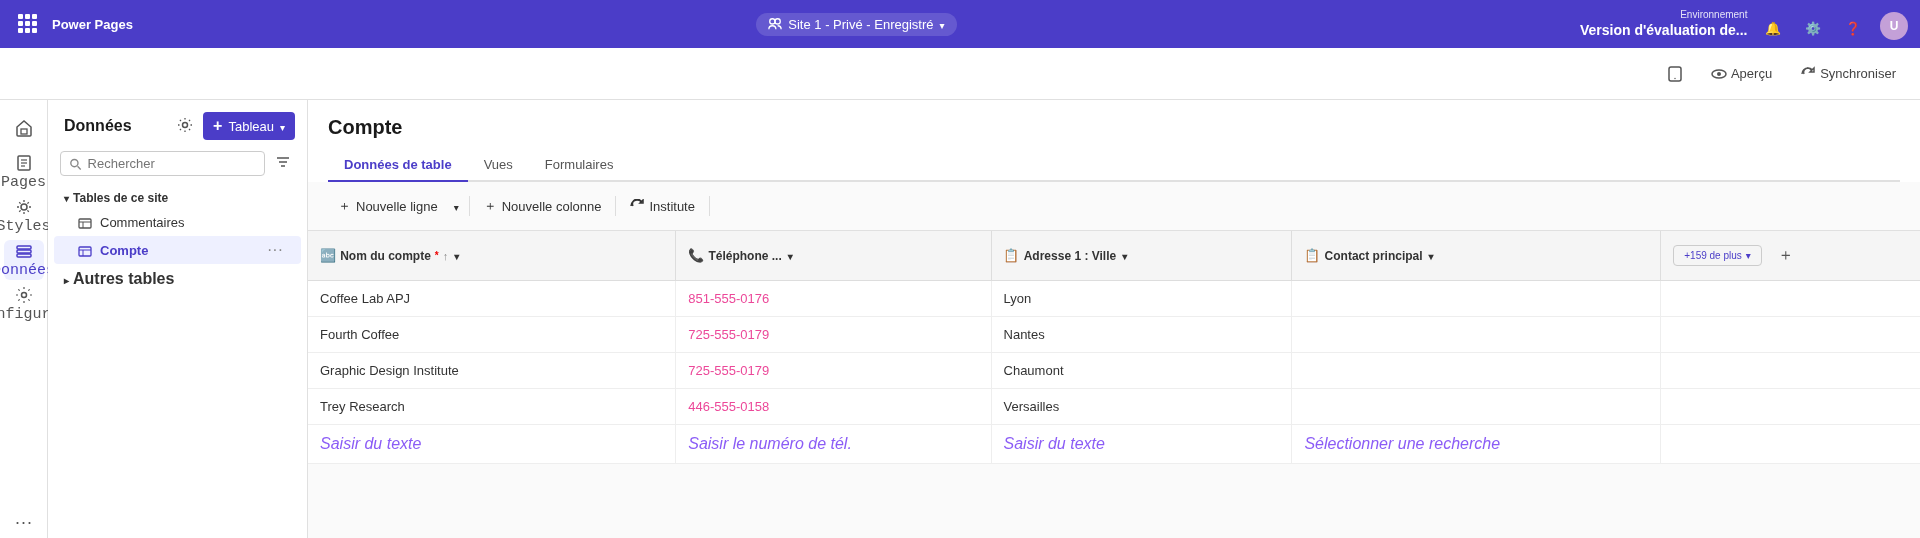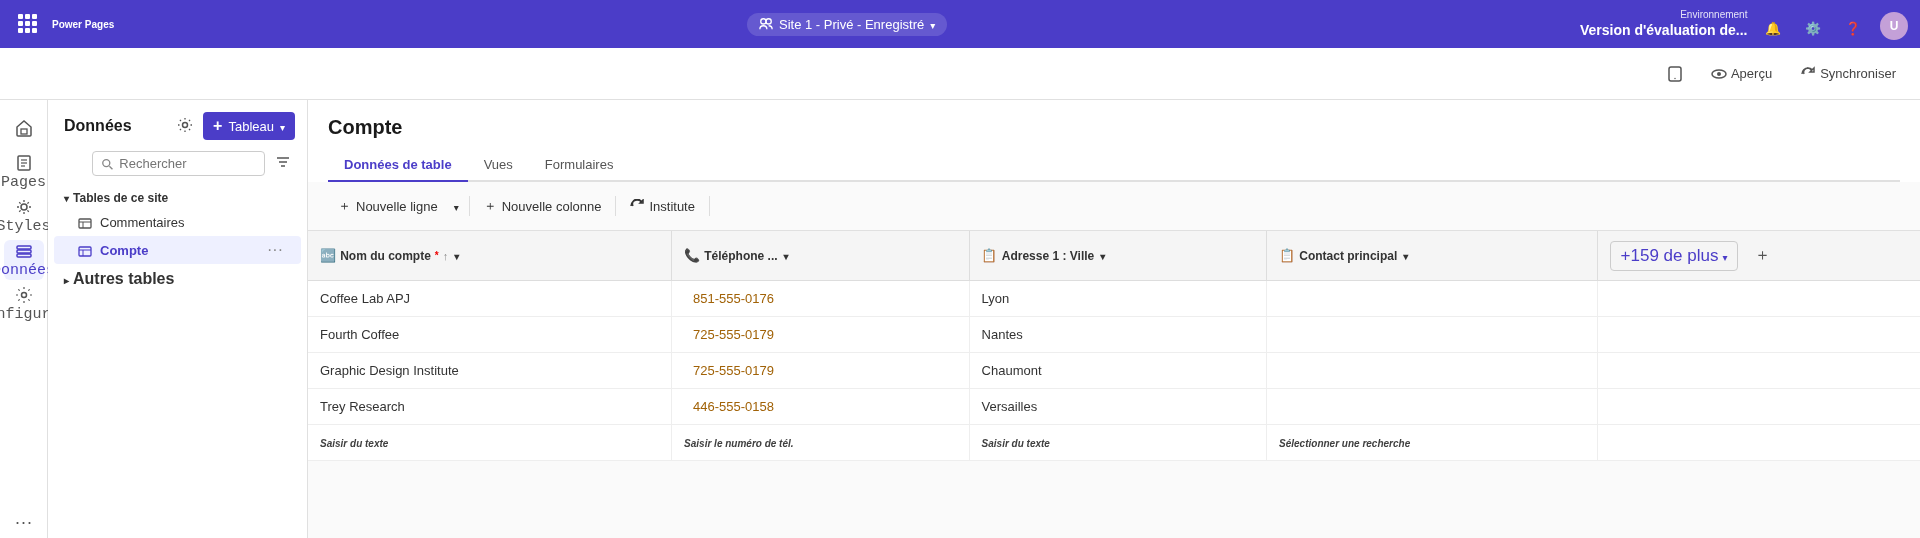--- a/index.html
+++ b/index.html
@@ -26,21 +26,21 @@
       grid-template-columns: repeat(3,5px);
       grid-template-rows: repeat(3,5px);
       gap: 2px;
       cursor: pointer;
     }
     .topbar-grid-icon span {
       background: white;
       border-radius: 1px;
     }
     .topbar-title {
-      font-size: 10px;
+      font-size: 13px;
       font-weight: 600;
       color: white;
     }
     .topbar-center {
       flex: 1;
       display: flex;
       justify-content: center;
       align-items: center;
       gap: 6px;
       font-size: 13px;
@@ -202,21 +202,20 @@
     }
     .search-box {
       flex: 1;
       display: flex;
       align-items: center;
       gap: 6px;
       border: 1px solid #ccc;
       border-radius: 4px;
       padding: 4px 8px;
       background: white;
-      margin-left: 32px;
     }
     .search-box input {
       border: none;
       outline: none;
       font-size: 13px;
       width: 100%;
       color: #333;
       background: transparent;
     }
     .filter-btn {
@@ -377,39 +376,39 @@
     }
     .data-table tbody tr {
       border-bottom: 1px solid #eee;
     }
     .data-table tbody td {
       padding: 10px 12px;
       font-size: 13px;
       border-right: 1px solid #eee;
     }
     .data-table tbody td:last-child { border-right: none; }
-    .link-blue { color: #a16207; text-decoration: none; margin-left: 9px; }
-    .placeholder-text { color: #404040; font-style: italic; font-size: 10px; font-weight: bold; }
+    .link-blue { color: #ec4899; text-decoration: none; }
+    .placeholder-text { color: #8b5cf6; font-style: italic; font-size: 16px; }
     .add-col-btn {
       background: none;
       border: none;
       cursor: pointer;
       color: #555;
       padding: 6px 10px;
       font-size: 16px;
     }
     .more-cols-btn {
       display: flex;
       align-items: center;
       gap: 4px;
       background: none;
       border: 1px solid #ccc;
       border-radius: 4px;
       cursor: pointer;
-      font-size: 17px;
+      font-size: 10px;
       color: #4B3DC8;
       padding: 4px 10px;
       white-space: nowrap;
     }
     .th-with-controls {
       display: flex;
       align-items: center;
       gap: 4px;
     }
     .th-icon {

